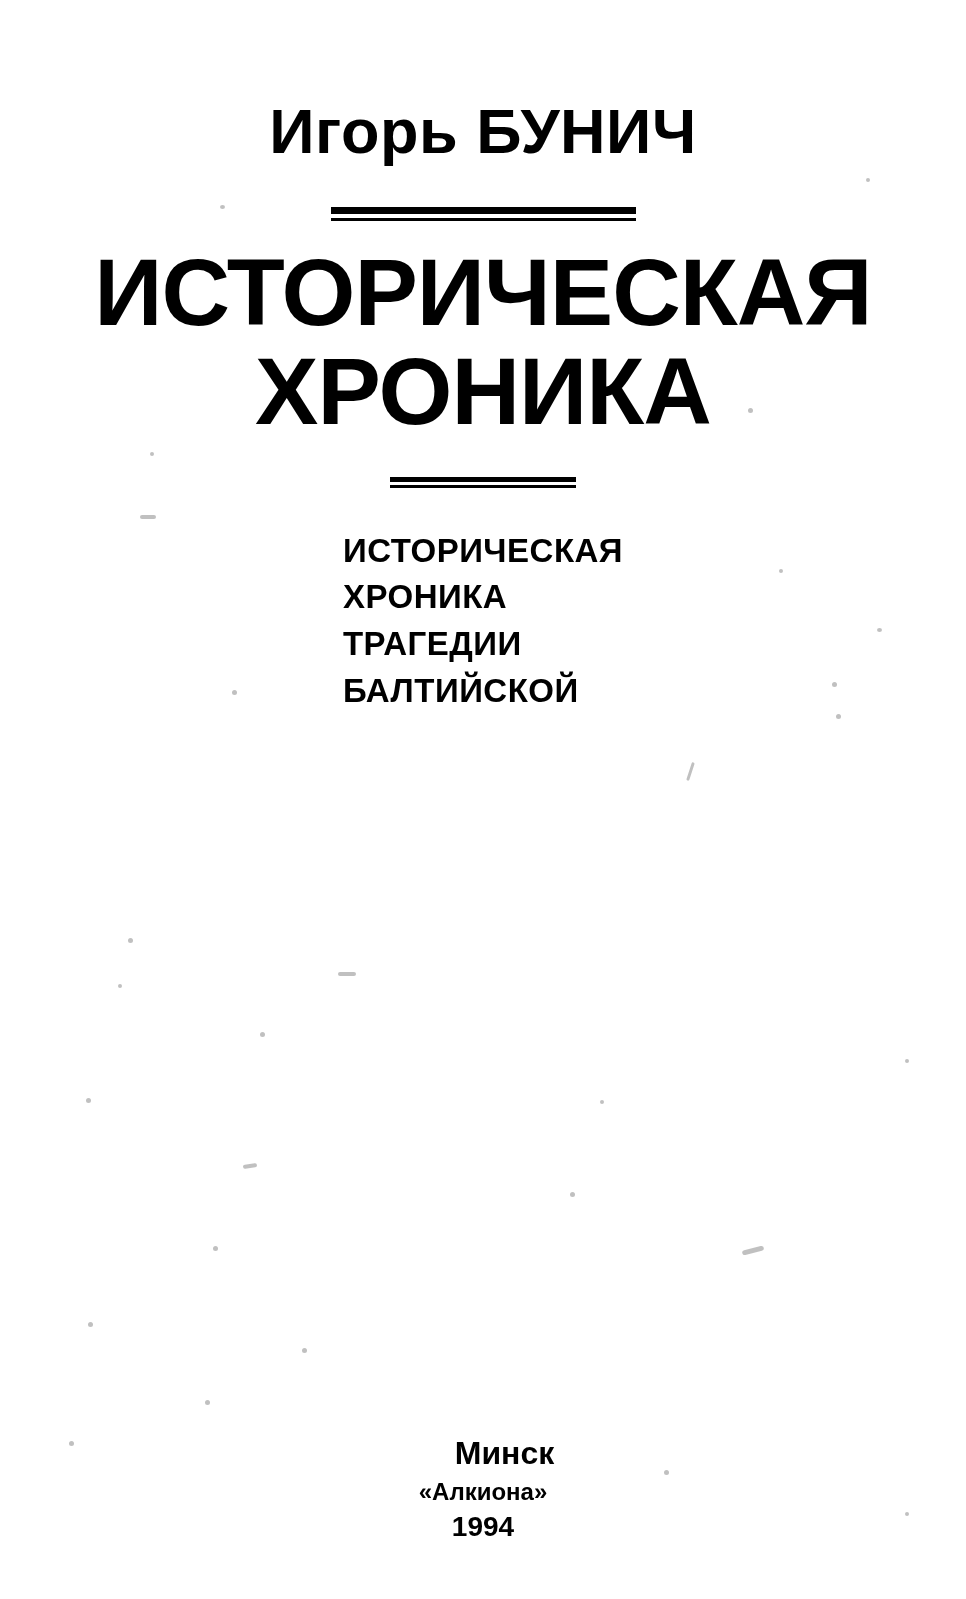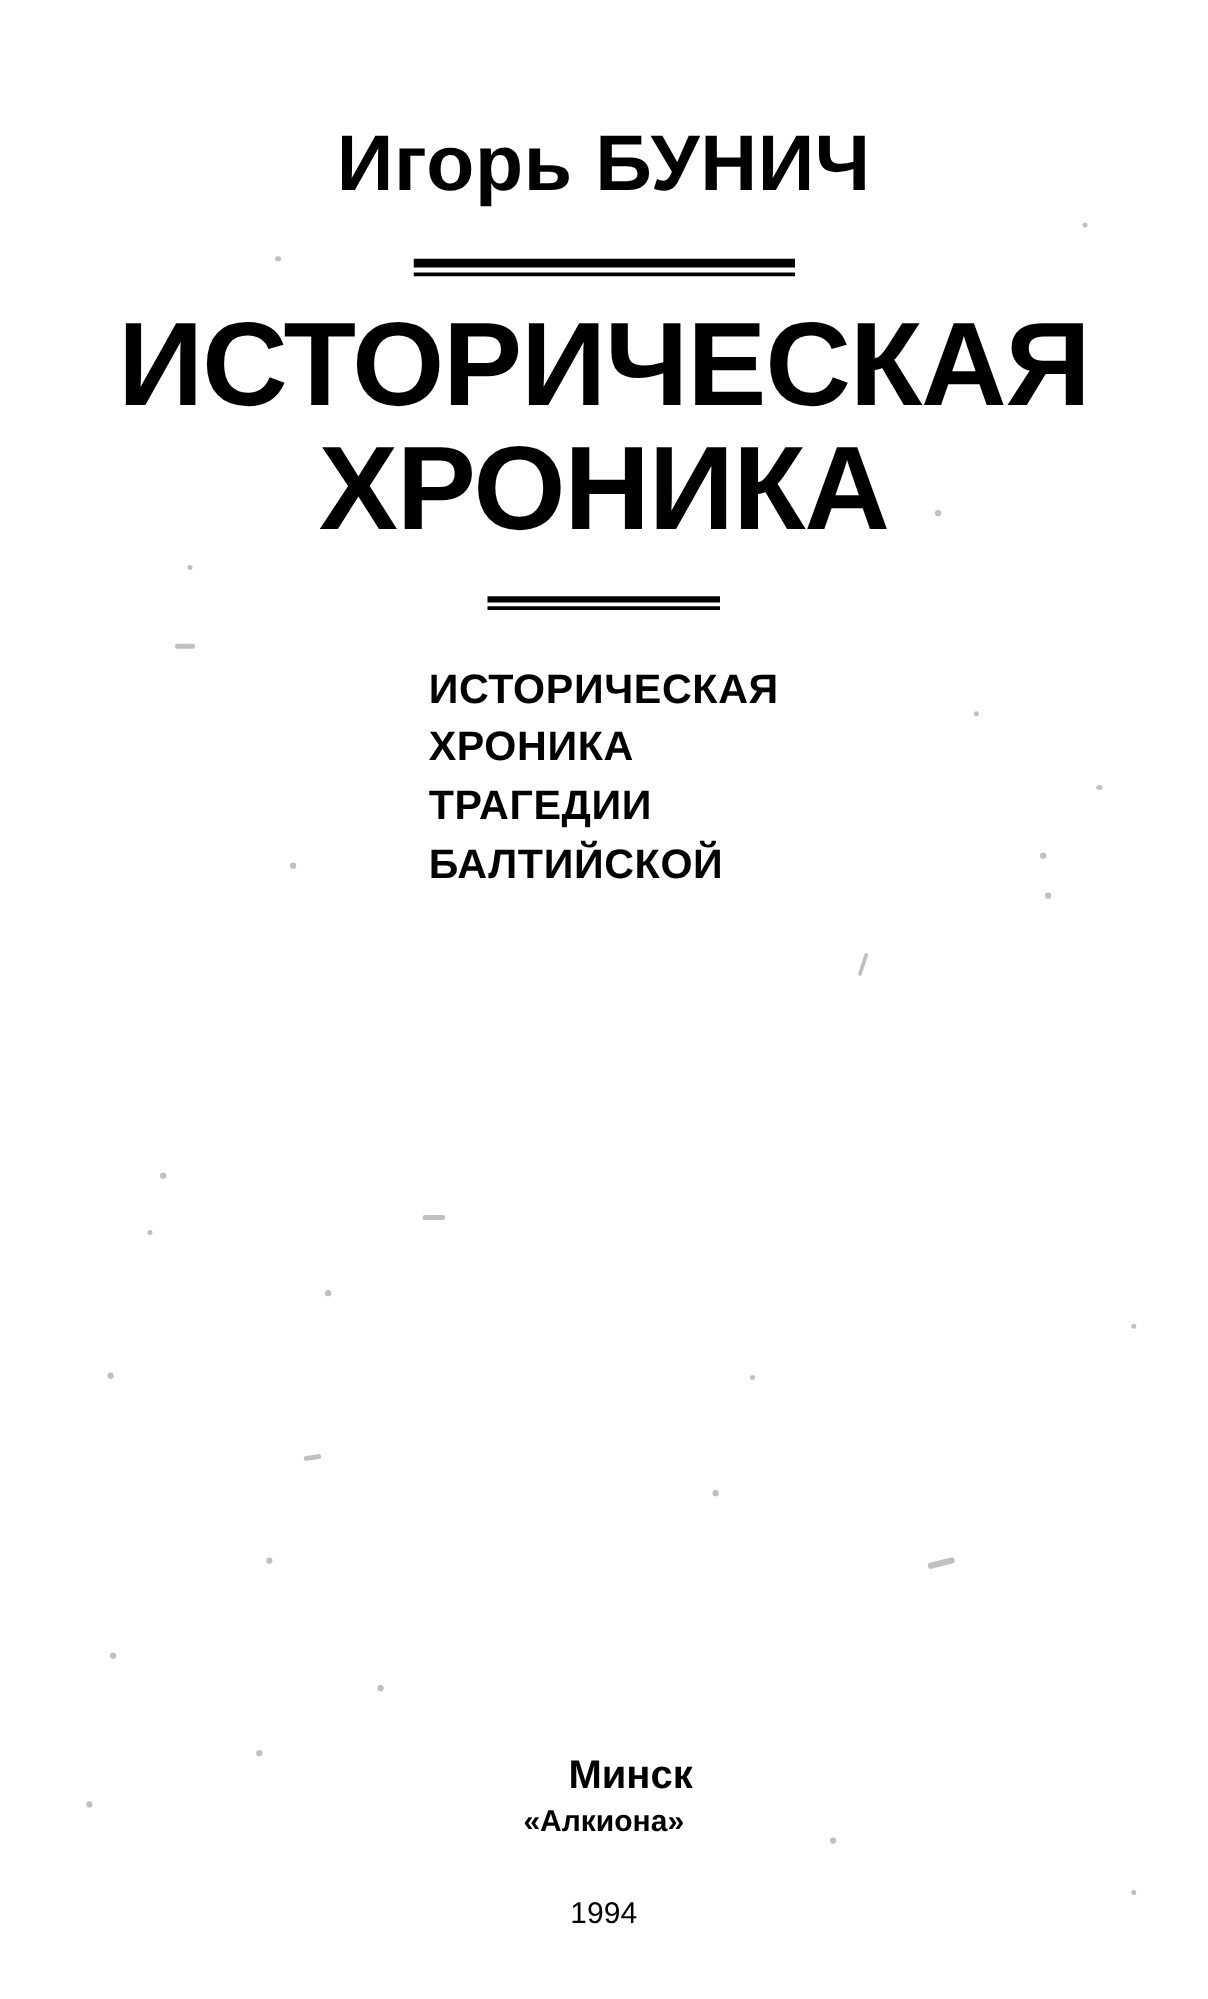--- a/index.html
+++ b/index.html
@@ -111,24 +111,23 @@
     font-weight: bold;
     line-height: 1.38;
     padding-left: 43px;
   }
   .imprint .publisher {
     font-size: 24px;
     font-weight: bold;
     line-height: 1.38;
   }
   .imprint .year {
-    font-size: 24px;
-    font-weight: normal;
+    font-size: 28px;
+    font-weight: bold;
     line-height: 1.38;
-    margin-top: 40px;
   }
 
   
   .speck {
     position: absolute;
     background: #8d8d8d;
     border-radius: 50%;
     opacity: 0.55;
   }
 </style>

